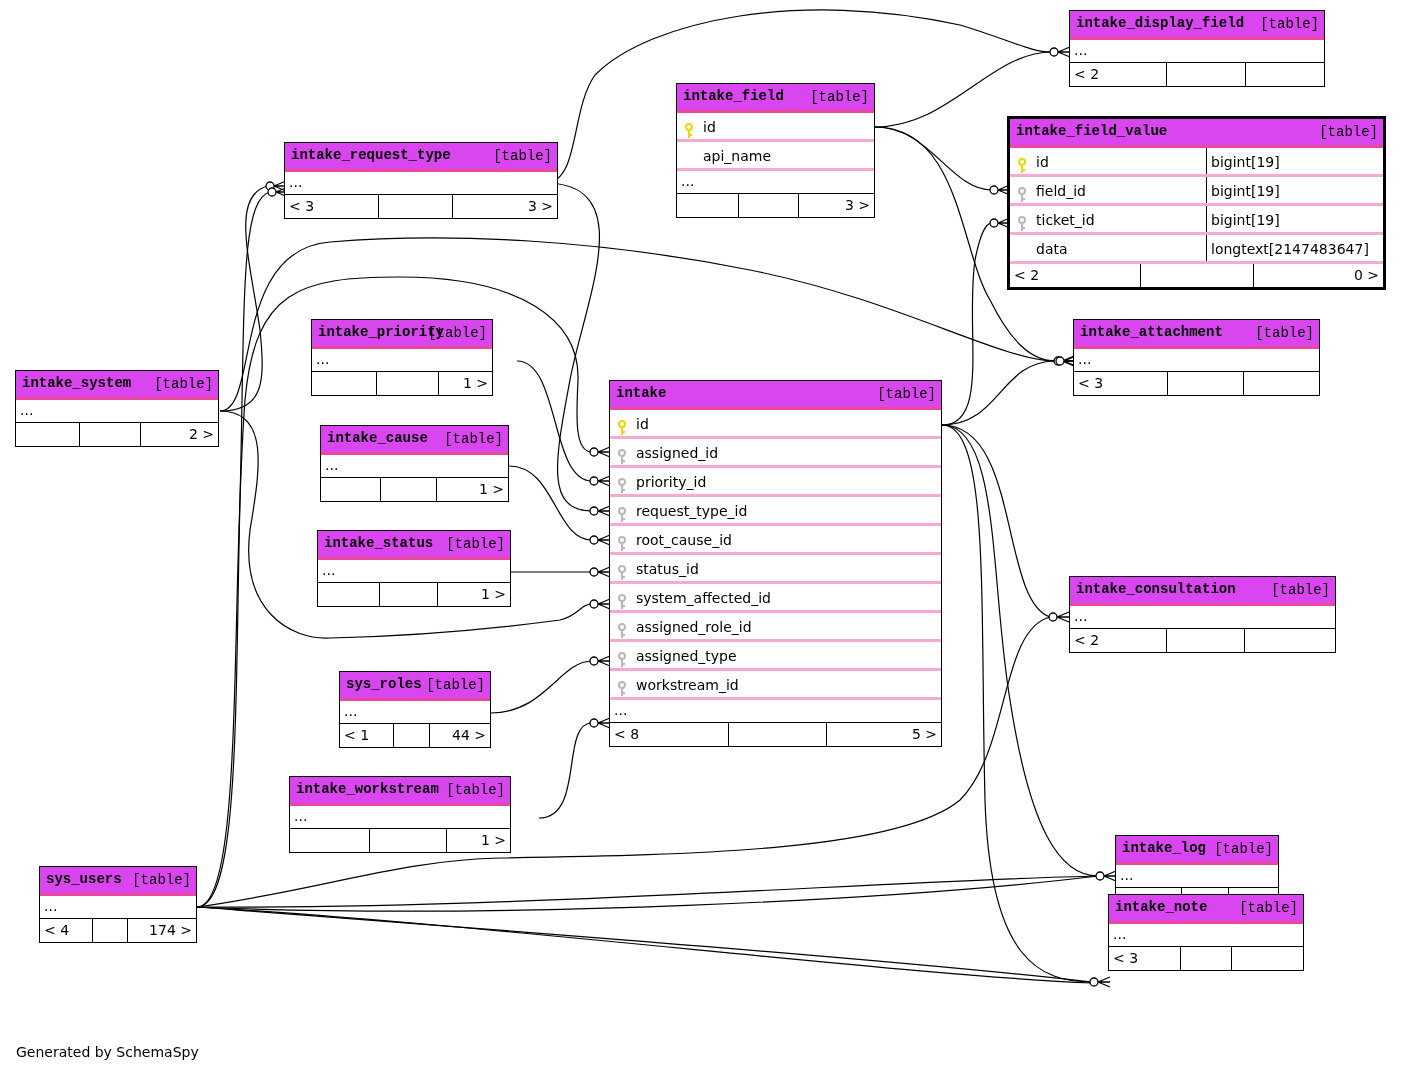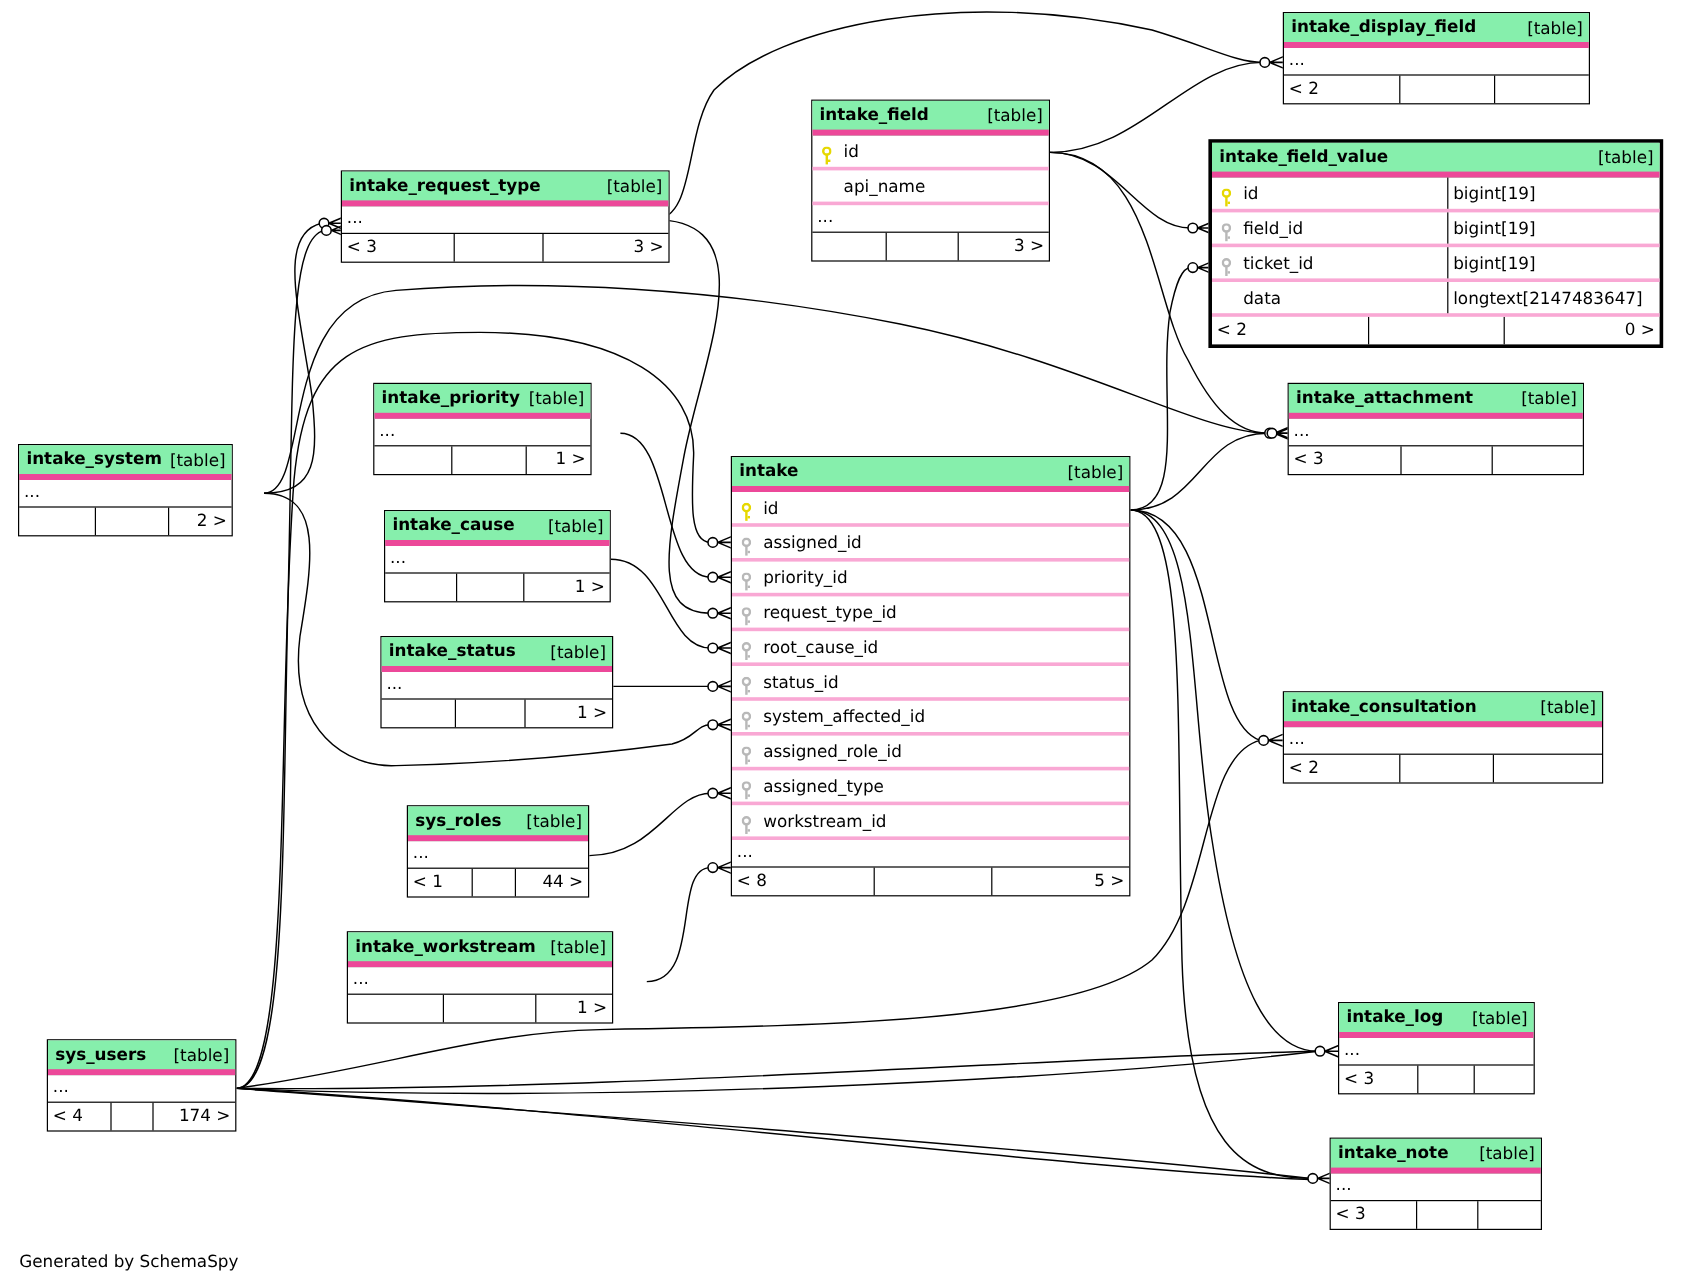--- a/index.html
+++ b/index.html
@@ -1,21 +1,21 @@
 <!DOCTYPE html>
 <html><head>
 <meta charset="utf-8">
 <style>
   html, body { margin:0; padding:0; background:#ffffff; }
   body { width:1403px; height:1073px; position:relative; overflow:hidden;
          font-family:"DejaVu Sans", sans-serif; font-size:14px; color:#000; }
   #edges { position:absolute; left:0; top:0; width:1403px; height:1073px; }
   .tbl { position:absolute; background:#fff; border:1px solid #000; box-sizing:border-box; }
   .tbl.sel { border:3px solid #000; }
-  .tbl .hdr { height:29px; background:#86efac; border-bottom:5px solid #ec4899; position:relative; box-sizing:border-box; }
+  .tbl .hdr { height:29px; background:#d946ef; border-bottom:3px solid #ec4899; position:relative; box-sizing:border-box;font-family:Liberation Mono, monospace; }
   .tbl .hdr .nm { position:absolute; left:6px; top:4px; font-weight:bold; font-size:14px; }
   .tbl .hdr .tp { position:absolute; right:5px; top:5px; font-size:14px; }
   .tbl .row { height:29px; border-bottom:3px solid #f9a8d4; position:relative; box-sizing:border-box; display:flex; }
   .tbl .row .col { flex:1; position:relative; padding-left:26px; line-height:28px; white-space:nowrap; }
   .tbl .row .type { width:172px; border-left:1px solid #000; line-height:28px; padding-left:4px; white-space:nowrap; }
   .tbl .row .key { position:absolute; left:8px; top:7px; width:8px; height:16px; }
   .tbl .ell { height:23px; border-bottom:1px solid #000; line-height:20px; padding-left:4px; box-sizing:border-box; }
   .tbl .ftr { height:23px; display:flex; box-sizing:border-box; }
   .tbl .ftr div { line-height:22px; padding:0 4px; box-sizing:border-box; }
   .tbl .ftr .c1 { text-align:left; }
@@ -226,21 +226,21 @@
       <span class="tp">[table]</span>
     </div>
   <div class="ell">...</div>
   <div class="ftr">
     <div class="c1" style="width:64px"></div>
     <div class="c2" style="width:63px"></div>
     <div class="c3" style="flex:1">1 &gt;</div>
   </div>
 </div>
 
-<div class="tbl" style="left:15px;top:370px;width:179px;">
+<div class="tbl" style="left:15px;top:370px;width:204px;">
   <div class="hdr">
       <span class="nm">intake_system</span>
       <span class="tp">[table]</span>
     </div>
   <div class="ell">...</div>
   <div class="ftr">
     <div class="c1" style="width:63px"></div>
     <div class="c2" style="width:62px"></div>
     <div class="c3" style="flex:1">2 &gt;</div>
   </div>
@@ -413,21 +413,21 @@
       <span class="tp">[table]</span>
     </div>
   <div class="ell">...</div>
   <div class="ftr">
     <div class="c1" style="width:65px">&lt; 3</div>
     <div class="c2" style="width:48px"></div>
     <div class="c3" style="flex:1"></div>
   </div>
 </div>
 
-<div class="tbl" style="left:1108px;top:948px;width:177px;">
+<div class="tbl" style="left:1108px;top:894px;width:196px;">
   <div class="hdr">
       <span class="nm">intake_note</span>
       <span class="tp">[table]</span>
     </div>
   <div class="ell">...</div>
   <div class="ftr">
     <div class="c1" style="width:71px">&lt; 3</div>
     <div class="c2" style="width:52px"></div>
     <div class="c3" style="flex:1"></div>
   </div>

